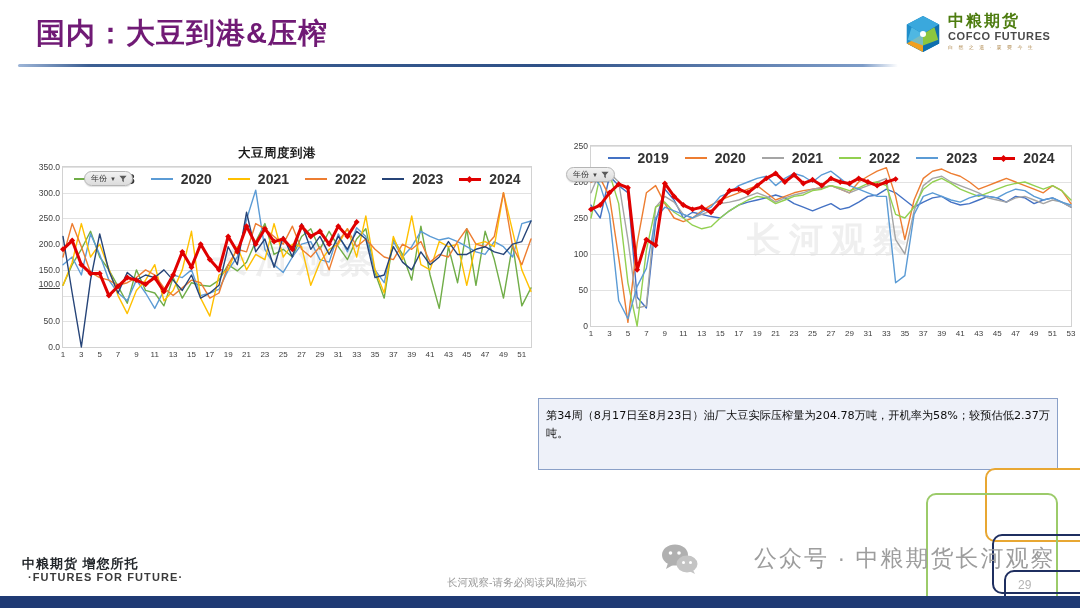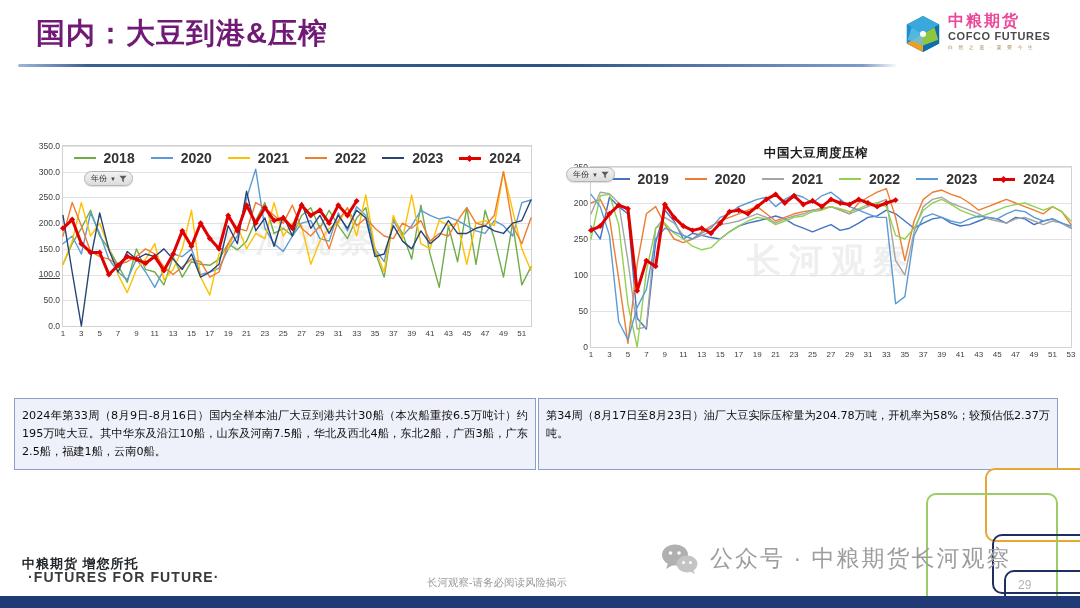--- a/index.html
+++ b/index.html
@@ -17,21 +17,21 @@
     letter-spacing:1px;white-space:nowrap;
   }
   .title-rule{
     position:absolute;left:18px;top:64px;width:880px;height:3px;
     background:linear-gradient(to right,#9eb6d8 0%,#3c5f93 8%,#2f5187 60%,#7d9cc8 96%,#ffffff 100%);
     border-radius:2px;
   }
   .logo{position:absolute;right:18px;top:12px;width:160px;height:44px;}
   .logo-cube{position:absolute;left:2px;top:2px;width:38px;height:40px;}
   .logo-txt{position:absolute;left:46px;top:0px;}
-  .logo-cn{font-size:16px;font-weight:700;color:#ec4899;letter-spacing:2px;line-height:18px;}
+  .logo-cn{font-size:16px;font-weight:700;color:#4d7c0f;letter-spacing:2px;line-height:18px;}
   .logo-en{font-size:11px;font-weight:700;color:#4a4a4a;letter-spacing:.6px;line-height:13px;}
   .logo-sub{font-size:5px;color:#b08a50;letter-spacing:2px;line-height:8px;}
 
   
   .chart-box{position:absolute;}
   .chart-title{
     text-align:center;font-size:12.5px;font-weight:700;color:#1a1a1a;
     margin-bottom:4px;letter-spacing:.5px;
   }
   .filter-btn{
@@ -84,29 +84,29 @@
   .deco-orange{left:985px;top:468px;width:140px;height:74px;border-width:2px;
     border-color:#e8a733;border-radius:10px;}
   .deco-navy{left:992px;top:534px;width:130px;height:60px;border-width:2px;
     border-color:#1f2f60;border-radius:10px;}
   .deco-navy2{left:1004px;top:570px;width:110px;height:40px;border-width:2px;
     border-color:#1f2f60;border-radius:10px;}
 
   
   .foot-logo{position:absolute;left:22px;top:556px;}
   .foot-cn{font-size:13px;font-weight:700;color:#23272b;letter-spacing:1px;line-height:16px;}
-  .foot-en{font-size:14px;font-weight:700;color:#3a3a3a;letter-spacing:1.1px;
+  .foot-en{font-size:11px;font-weight:700;color:#3a3a3a;letter-spacing:1.1px;
            line-height:11px;padding-left:6px;}
   .foot-center{
-    position:absolute;left:427px;top:576px;font-size:10.5px;color:#9a9a9a;
+    position:absolute;left:447px;top:576px;font-size:10.5px;color:#9a9a9a;
   }
   .wechat-row{
     position:absolute;left:660px;top:543px;display:flex;align-items:center;gap:10px;
   }
-  .wechat-txt{font-size:23px;color:#9d9d9d;letter-spacing:2px;white-space:nowrap;}
+  .wechat-txt{font-size:23px;color:#9d9d9d;letter-spacing:2px;white-space:nowrap;margin-left:44px;}
   .pagenum{position:absolute;left:1018px;top:578px;font-size:12px;color:#b3b3b3;}
   .bottom-bar{position:absolute;left:0;bottom:0;width:100%;height:12px;background:#1f3a74;}
 </style>
 </head>
 <body>
 
 <div class="slide">
 
   <div class="page-title">国内：大豆到港&amp;压榨</div>
   <div class="title-rule"></div>
@@ -123,20 +123,21 @@
       <circle cx="20" cy="21" r="3.2" fill="#ffffff"></circle>
     </svg>
     <div class="logo-txt">
       <div class="logo-cn">中粮期货</div>
       <div class="logo-en">COFCO FUTURES</div>
       <div class="logo-sub">白 然 之 道 · 厦 费 今 生</div>
     </div>
   </div>
 
   <div class="chart-box" id="chart-arrivals" style="left:22px;top:145px;width:510px;">
+    <div class="chart-title">大豆周度到港</div>
     <div class="filter-btn" style="left:62px;top:26px;">
       <span>年份</span>
       <span class="fcaret">▼</span>
       <svg class="ficon" viewBox="0 0 10 10">
         <path d="M0.5 1 H9.5 L6 5 V9 L4 7.6 V5 Z" fill="#5a5a5a"></path>
       </svg>
     </div>
     <div class="plot-frame" id="plot-arrivals" style="margin-left:40px;width:470px;height:182px;">
       <div class="wm">长河观察</div>
       <div class="legend">
@@ -169,21 +170,21 @@
           <div class="gridline" style="top: 154.286px;"></div>
           <div class="gridline" style="top: 128.571px;"></div>
           <div class="gridline" style="top: 102.857px;"></div>
           <div class="gridline" style="top: 77.1429px;"></div>
           <div class="gridline" style="top: 51.4286px;"></div>
           <div class="gridline" style="top: 25.7143px;"></div>
           <div class="gridline" style="top: 0px;"></div>
         </div>
         <div class="ylab" style="top: 180px;">0.0</div>
         <div class="ylab" style="top: 154.286px;">50.0</div>
-        <div class="ylab" style="top: 128px; text-decoration: underline;">100.0</div>
+        <div class="ylab" style="top: 117px; text-decoration: underline;">100.0</div>
         <div class="ylab" style="top: 102.857px;">150.0</div>
         <div class="ylab" style="top: 77.1429px;">200.0</div>
         <div class="ylab" style="top: 51.4286px;">250.0</div>
         <div class="ylab" style="top: 25.7143px;">300.0</div>
         <div class="ylab" style="top: 0px;">350.0</div>
         <div class="xaxis">
           <div class="xlab" style="left: 0px;">1</div>
           <div class="xlab" style="left: 18.3529px;">3</div>
           <div class="xlab" style="left: 36.7059px;">5</div>
           <div class="xlab" style="left: 55.0588px;">7</div>
@@ -248,21 +249,20 @@
           <rect x="254.84" y="62.19" width="4.2" height="4.2" transform="rotate(45 256.94 64.29)" fill="#e00000"></rect>
           <rect x="264.02" y="75.04" width="4.2" height="4.2" transform="rotate(45 266.12 77.14)" fill="#e00000"></rect>
           <rect x="273.19" y="57.04" width="4.2" height="4.2" transform="rotate(45 275.29 59.14)" fill="#e00000"></rect>
           <rect x="282.37" y="67.33" width="4.2" height="4.2" transform="rotate(45 284.47 69.43)" fill="#e00000"></rect>
           <rect x="291.55" y="52.93" width="4.2" height="4.2" transform="rotate(45 293.65 55.03)" fill="#e00000"></rect>
         </svg>
       </div>
   </div>
 
   <div class="chart-box" id="chart-crush" style="left:560px;top:145px;width:512px;">
-    <div class="chart-title">中国大豆周度压榨</div>
     <div class="filter-btn" style="left:6px;top:22px;">
       <span>年份</span>
       <span class="fcaret">▼</span>
       <svg class="ficon" viewBox="0 0 10 10">
         <path d="M0.5 1 H9.5 L6 5 V9 L4 7.6 V5 Z" fill="#5a5a5a"></path>
       </svg>
     </div>
     <div class="plot-frame" id="plot-crush" style="margin-left:30px;width:482px;height:182px;">
       <div class="wm">长河观察</div>
       <div class="legend">
@@ -371,21 +371,20 @@
           <rect x="256.36" y="35.34" width="4.2" height="4.2" transform="rotate(45 258.46 37.44)" fill="#e00000"></rect>
           <rect x="265.59" y="30.30" width="4.2" height="4.2" transform="rotate(45 267.69 32.40)" fill="#e00000"></rect>
           <rect x="274.82" y="33.90" width="4.2" height="4.2" transform="rotate(45 276.92 36.00)" fill="#e00000"></rect>
           <rect x="284.05" y="37.50" width="4.2" height="4.2" transform="rotate(45 286.15 39.60)" fill="#e00000"></rect>
           <rect x="293.28" y="33.90" width="4.2" height="4.2" transform="rotate(45 295.38 36.00)" fill="#e00000"></rect>
           <rect x="302.52" y="31.02" width="4.2" height="4.2" transform="rotate(45 304.62 33.12)" fill="#e00000"></rect>
         </svg>
       </div>
   </div>
 
-  <div class="note" style="left:14px;top:398px;width:522px;height:72px;">2024年第33周（8月9日-8月16日）国内全样本油厂大豆到港共计30船（本次船重按6.5万吨计）约195万吨大豆。其中华东及沿江10船，山东及河南7.5船，华北及西北4船，东北2船，广西3船，广东2.5船，福建1船，云南0船。</div>
   <div class="note" style="left:538px;top:398px;width:520px;height:72px;">第34周（8月17日至8月23日）油厂大豆实际压榨量为204.78万吨，开机率为58%；较预估低2.37万吨。</div>
 
   <div class="deco deco-orange"></div>
   <div class="deco deco-green"></div>
   <div class="deco deco-navy"></div>
   <div class="deco deco-navy2"></div>
 
   <div class="foot-logo">
     <div class="foot-cn">中粮期货 增您所托</div>
     <div class="foot-en">·FUTURES FOR FUTURE·</div>

